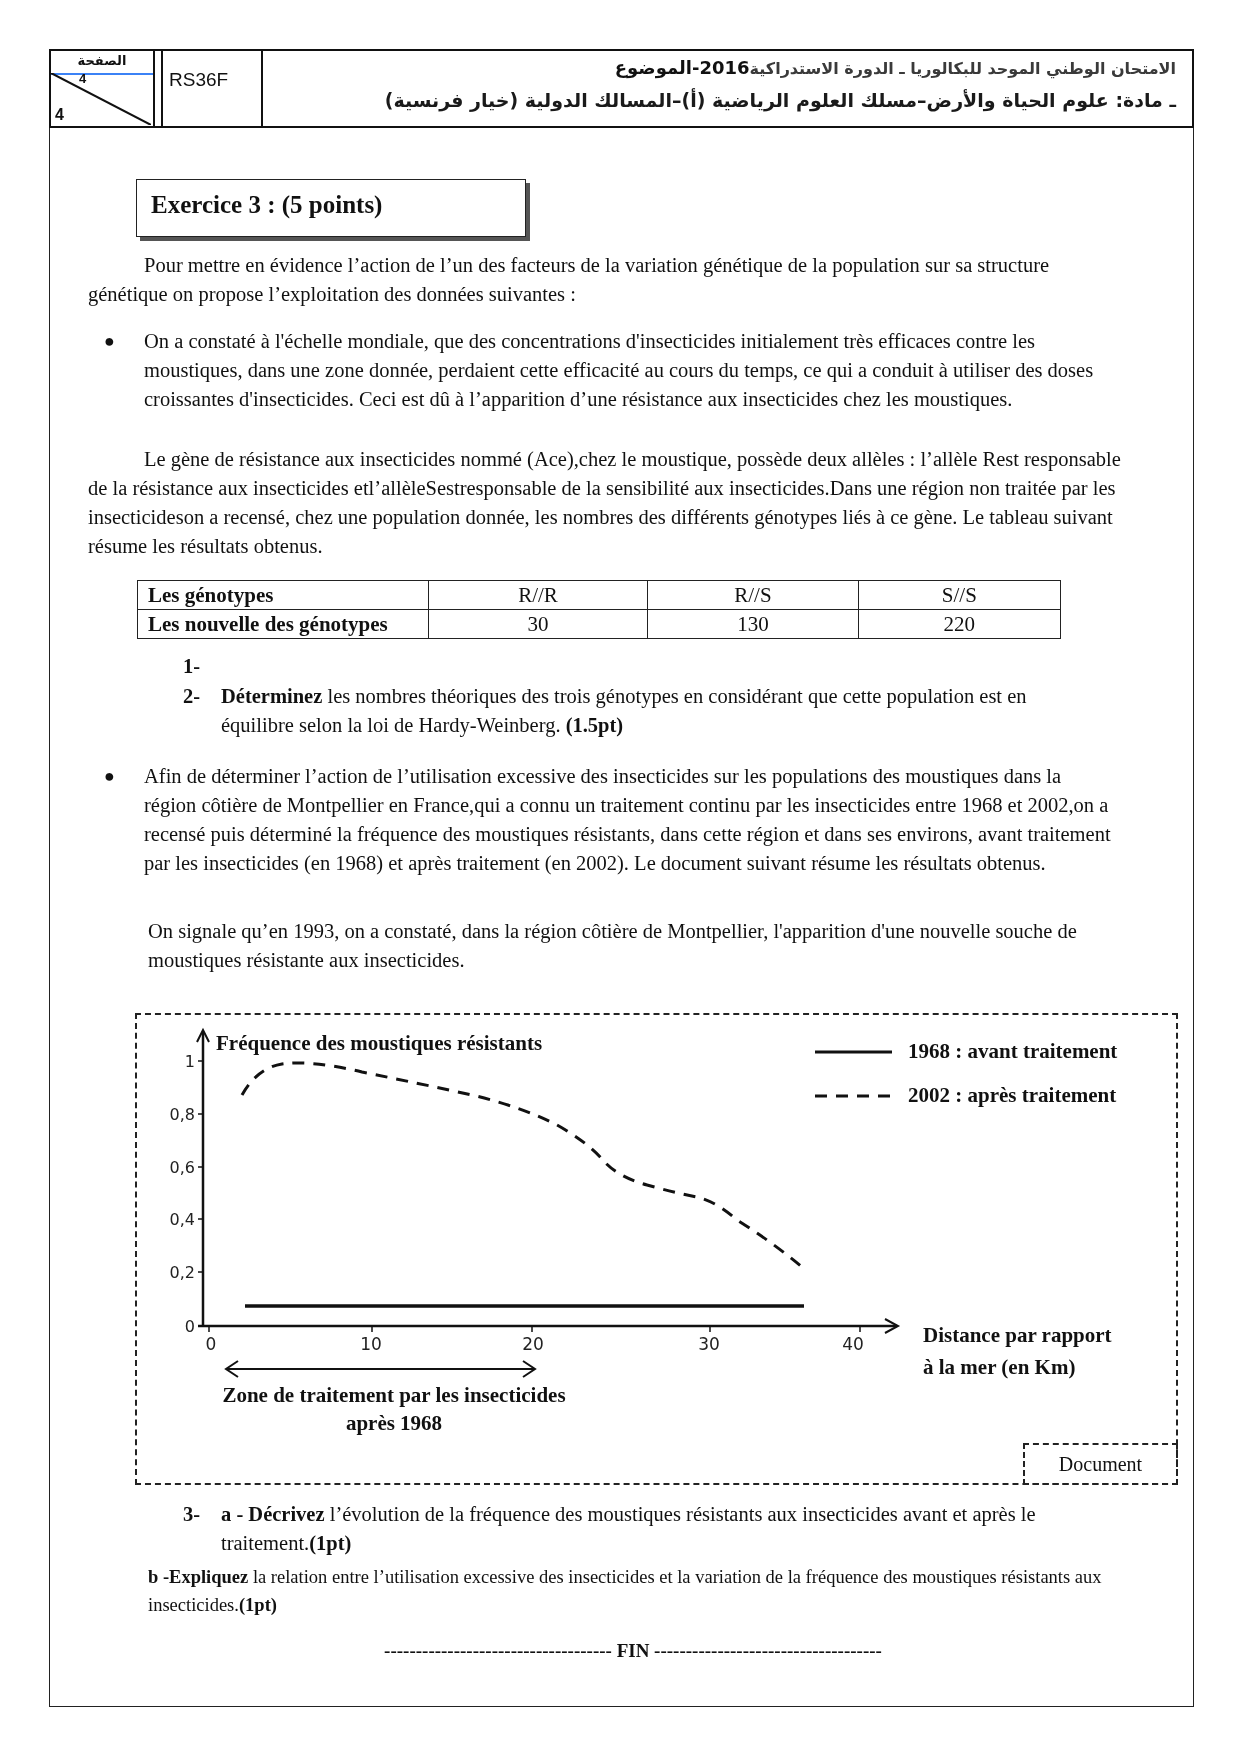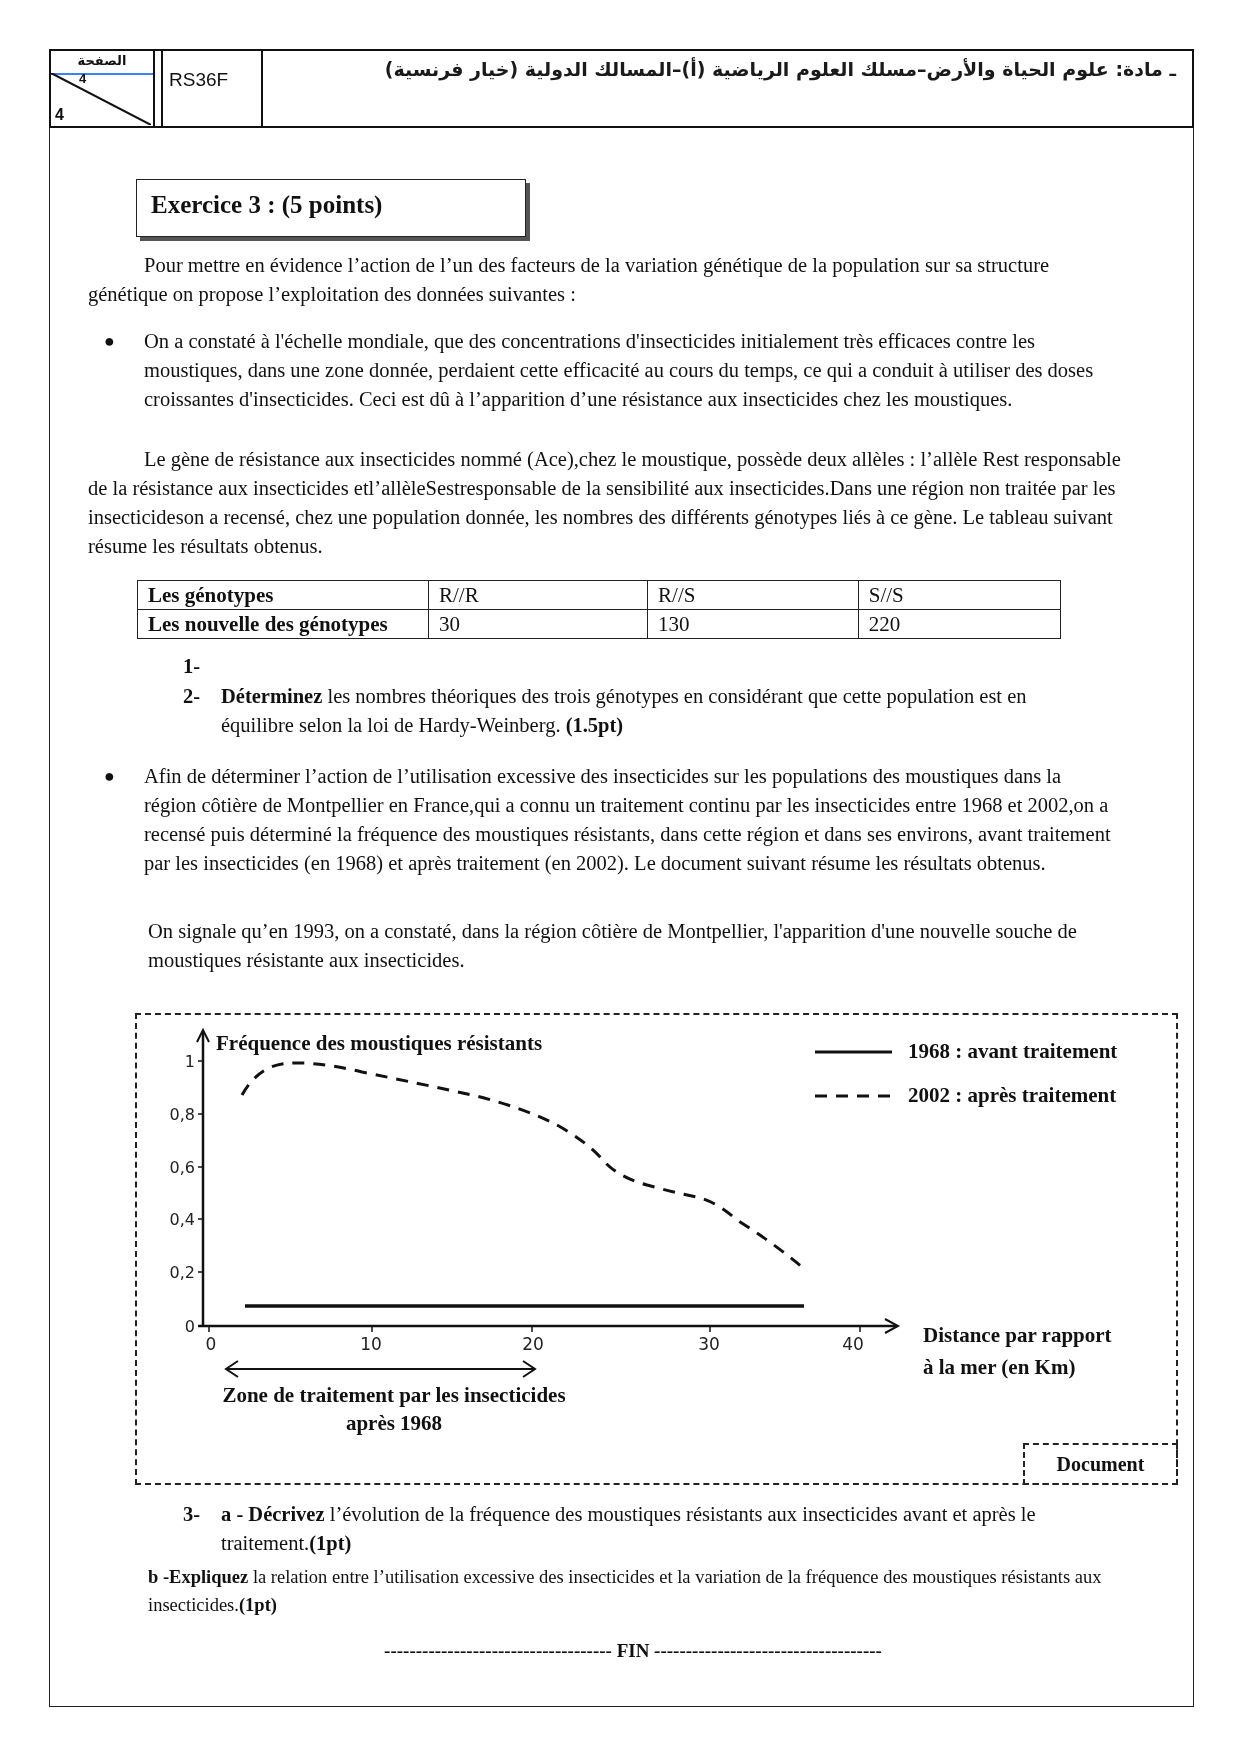--- a/index.html
+++ b/index.html
@@ -18,28 +18,28 @@
   .hdr-title .l2 { font-size:19px; line-height:32px; }
 
   .ex-box { position:absolute; left:136px; top:179px; width:390px; height:58px; border:1.5px solid #222; box-shadow:4px 4px 0 #555; box-sizing:border-box; font-weight:bold; font-size:25px; padding:11px 0 0 14px; }
 
   .txt { position:absolute; font-size:20.5px; line-height:29px; }
   .indent { text-indent:56px; }
   .bullet-row { position:absolute; left:104px; font-size:20.5px; line-height:29px; display:flex; }
   .bullet-dot { width:40px; flex:none; font-size:18px; }
 
   table.geno { position:absolute; left:137px; top:580px; width:924px; border-collapse:collapse; font-size:21px;padding-left:32px; }
-  table.geno td { border:1.5px solid #222; height:28px; padding:0 10px; line-height:26px; text-align:left; }
+  table.geno td { border:1.5px solid #222; height:28px; padding:0 10px; line-height:26px; text-align:center; }
   table.geno td.rh { text-align:left; font-weight:bold; width:270px; }
 
   .q { position:absolute; font-size:20.5px; line-height:29px; display:flex; }
   .q .num { width:38px; flex:none; font-weight:bold; }
 
   .doc-box { position:absolute; left:135px; top:1013px; width:1043px; height:472px; border:2px dashed #222; box-sizing:border-box; }
-  .doc-label { position:absolute; right:-2px; bottom:-2px; width:155px; height:42px; border:2px dashed #222; box-sizing:border-box; font-weight:bold; font-size:20px; text-align:center; line-height:38px; }
+  .doc-label { position:absolute; right:-2px; bottom:-2px; width:155px; height:42px; border:2px dashed #222; box-sizing:border-box; font-weight:normal; font-size:20px; text-align:center; line-height:38px; }
   .chart-svg { position:absolute; left:0; top:0; }
 
   .fin { position:absolute; left:193px; top:1640px; width:880px; text-align:center; font-weight:bold; font-size:19px; letter-spacing:0; }
 </style>
 </head>
 <body>
 
 <div class="page-frame"></div>
 
 <div class="header">
@@ -47,20 +47,21 @@
     <div class="hdr-page-label">الصفحة</div>
     <svg width="100" height="52">
       <line x1="0" y1="0" x2="100" y2="52" stroke="#111" stroke-width="2"></line>
     </svg>
     <span style="position:absolute;left:28px;top:20px;font-family:'Liberation Sans',sans-serif;font-weight:bold;font-size:13px;">4</span>
     <span class="hdr-page-num">4</span>
   </div>
   <div class="hdr-gap"></div>
   <div class="hdr-code">RS36F</div>
   <div class="hdr-title">
+    <div class="l1"><span>الامتحان الوطني الموحد للبكالوريا ـ الدورة الاستدراكية</span><b>2016</b><b>-الموضوع</b></div>
     <div class="l2">ـ مادة: علوم الحياة والأرض–مسلك العلوم الرياضية (أ)–المسالك الدولية (خيار فرنسية)</div>
   </div>
 </div>
 
 <div class="ex-box">Exercice 3 : (5 points)</div>
 
 <div class="txt indent" style="left:88px; top:251px; width:1040px;">Pour mettre en évidence l’action de l’un des facteurs de la variation génétique de la population sur sa structure génétique on propose l’exploitation des données suivantes :</div>
 
 <div class="bullet-row" style="top:327px; width:1020px;">
   <span class="bullet-dot">●</span>

